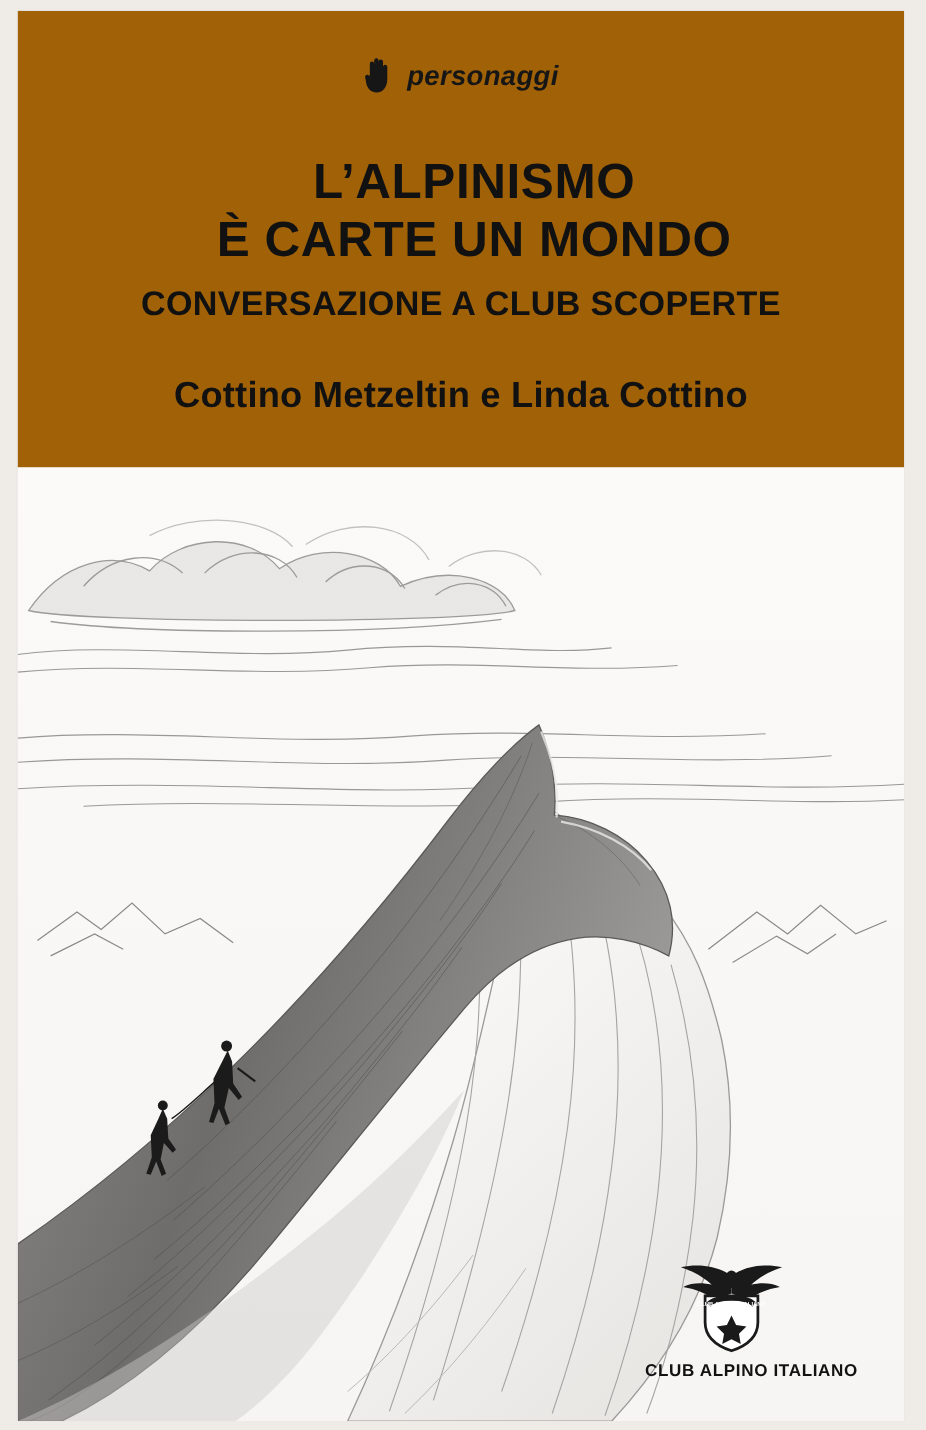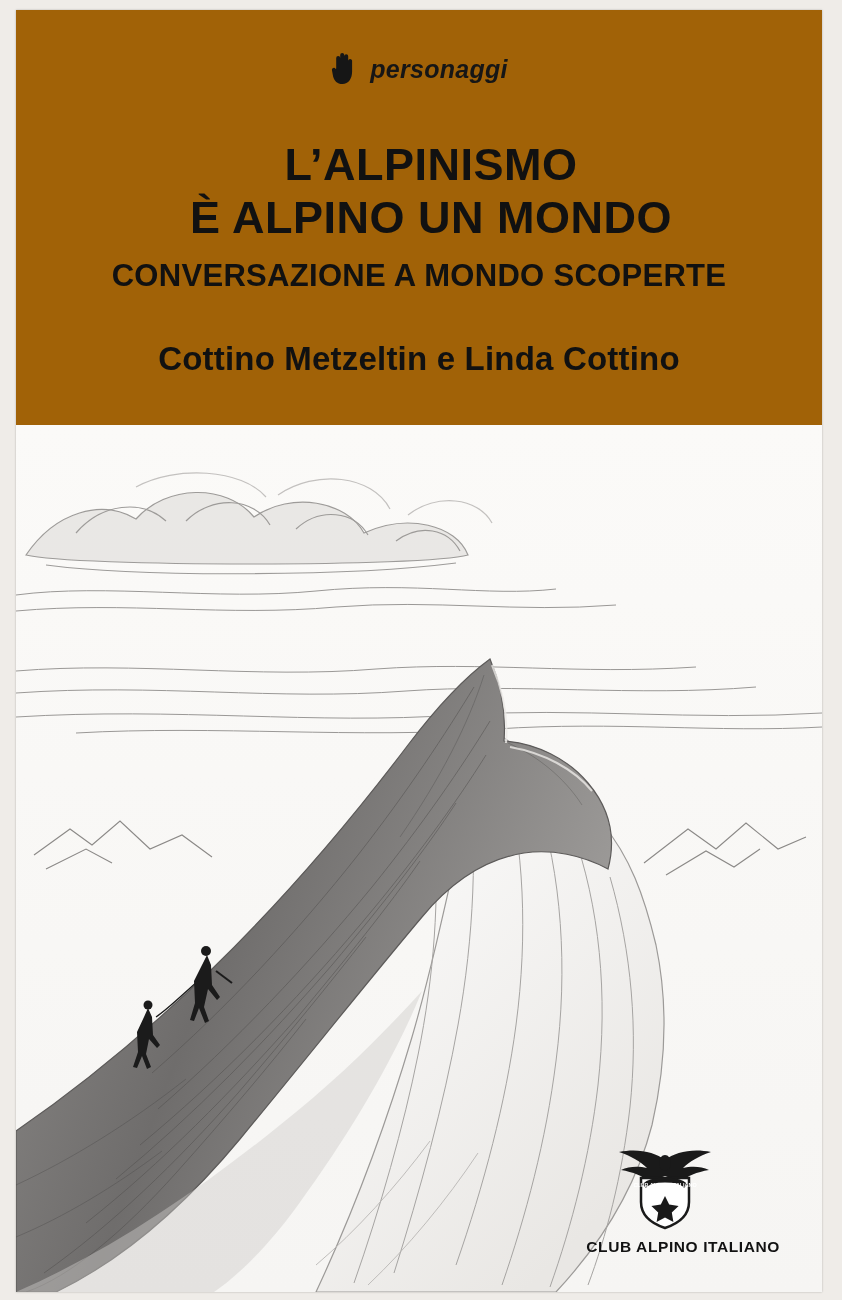--- a/index.html
+++ b/index.html
@@ -149,22 +149,22 @@
           <span>
             <svg class="hand-icon" viewBox="0 0 26 34" aria-hidden="true">
               <path d="M6.2 16.5 V6.0 a2.0 2.0 0 0 1 4.0 0 V14.5 V3.0 a2.0 2.0 0 0 1 4.0 0 V14.5 V4.2 a2.0 2.0 0 0 1 4.0 0 V15.5 V8.5 a2.0 2.0 0 0 1 3.9 0 v11.0 c0 7.0 -3.6 12.5 -9.6 12.5 c-5.3 0 -8.2 -3.2 -9.4 -7.6 L2.0 18.6 a2.0 2.0 0 0 1 3.6 -1.7 z" fill="#161616"></path>
             </svg>
           </span>
           <span class="collection-label">personaggi</span>
         </div>
 
         <div class="titles">
           <div class="title-line">L’ALPINISMO</div>
-          <div class="title-line">È ALPINO UN MONDO</div>
-          <div class="subtitle">CONVERSAZIONE A MONDO SCOPERTE</div>
+          <div class="title-line">È CARTE UN MONDO</div>
+          <div class="subtitle">CONVERSAZIONE A CLUB SCOPERTE</div>
           <div class="authors">Cottino Metzeltin e Linda Cottino</div>
         </div>
 
       </div>
     </div>
 
     <div class="illustration">
       <svg class="illo-svg" viewBox="0 0 806 867" preserveAspectRatio="none" aria-hidden="true">
         <defs>
           <linearGradient id="ridgeShade" x1="0" y1="0" x2="1" y2="0.4">

